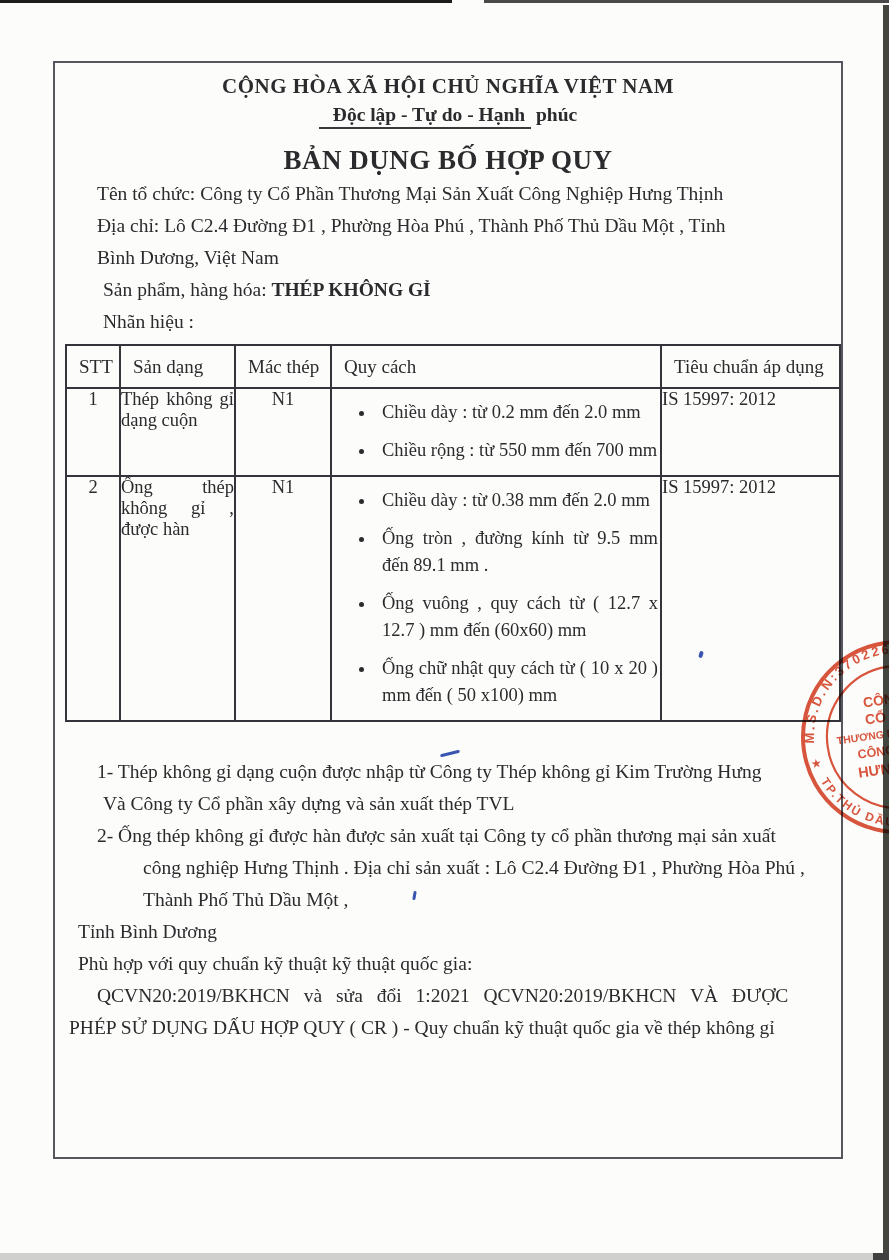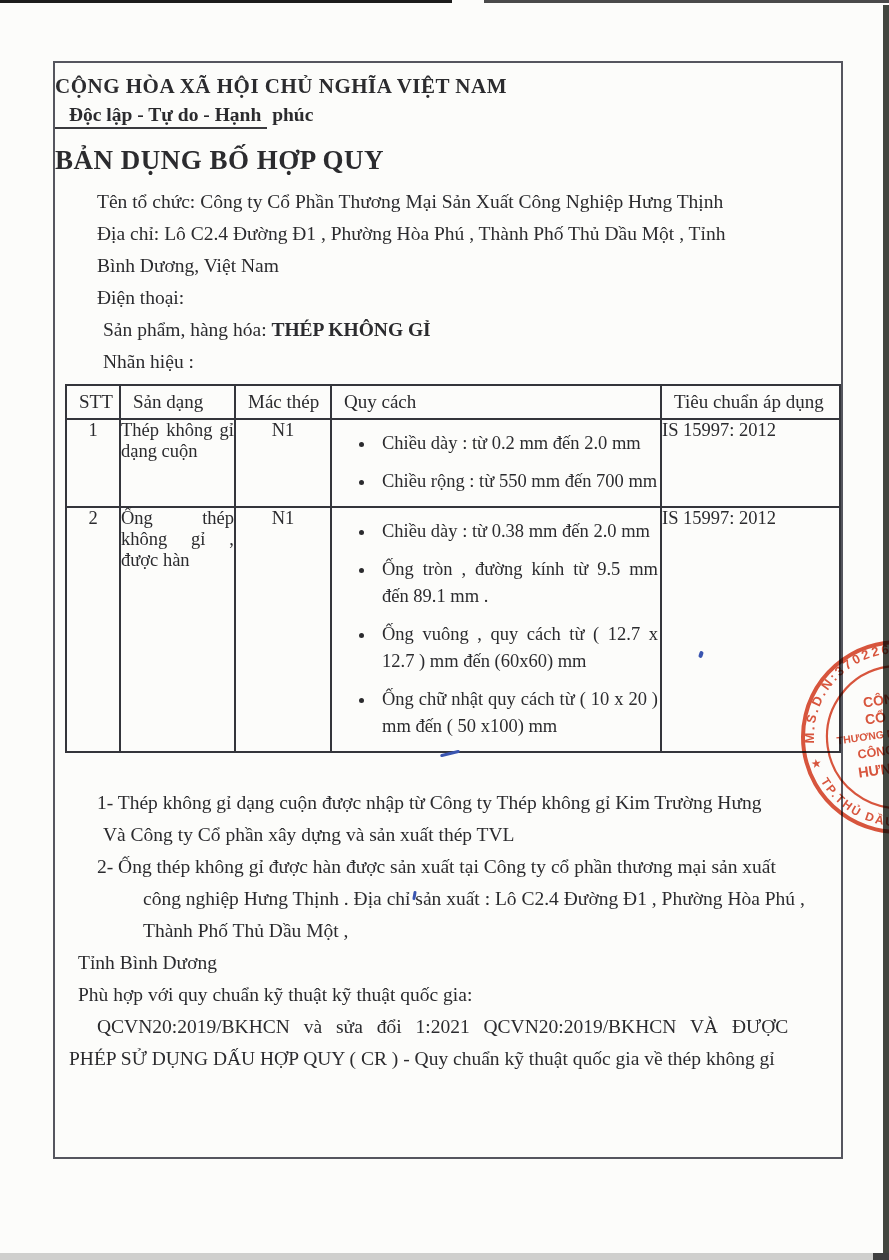--- a/index.html
+++ b/index.html
@@ -14,41 +14,41 @@
   .scan-top2{position:absolute;left:484px;top:0;width:405px;height:3px;background:#4a4a4a;}
   .scan-right{position:absolute;right:0;top:5px;width:6px;height:1248px;background:#42463f;}
   .scan-bottom{position:absolute;left:0;bottom:0;width:889px;height:7px;background:#cfcfcd;}
   .scan-bottom-corner{position:absolute;right:0;bottom:0;width:16px;height:7px;background:#3f3f3f;}
 
   .border-box{
     position:absolute;left:53px;top:61px;width:790px;height:1098px;
     border:2px solid #55565e;box-sizing:border-box;background:transparent;
   }
 
-  .center{text-align:left;}
+  .center{text-align:center;}
   .country{margin-top:11px;font-size:21px;font-weight:bold;letter-spacing:.5px;}
   .motto{margin-top:5px;font-size:19.5px;font-weight:bold;}
   .motto .ul{border-bottom:2px solid #3a3a3e;padding:0 6px 2px 14px;}
   .doc-title{margin-top:19px;font-size:27px;font-weight:bold;letter-spacing:.5px;}
   .doc-number{margin-top:7px;font-size:21px;}
 
-  .info{margin-top:10px;font-size:19.5px;line-height:32px;}
+  .info{margin-top:2px;font-size:19.5px;line-height:32px;}
   .info .ln{padding-left:42px;padding-right:30px;}
   .info .ln.indent2{padding-left:48px;}
   .bold{font-weight:bold;}
 
   table.spec{
     border-collapse:collapse;margin-left:10px;margin-top:6px;
     width:774px;table-layout:fixed;font-size:18.5px;
   }
   table.spec th,table.spec td{
     border:2px solid #34353b;vertical-align:top;padding:0;box-sizing:border-box;
   }
   table.spec th{
-    font-weight:normal;text-align:left;height:34px;vertical-align:middle;
+    font-weight:normal;text-align:left;height:43px;vertical-align:middle;
     padding:2px 4px 2px 12px;font-size:19px;
   }
   th.c-stt, td.c-stt{text-align:center;padding-left:0;}
   td.c-stt{padding-top:12px;}
   td.c-prod{padding:12px 8px 4px 12px;text-align:justify;}
   td.c-grade{text-align:center;padding-top:12px;}
   td.c-std{padding:12px 4px 4px 10px;}
   tr.r1{height:88px;} tr.r2{height:240px;}
   ul.specs{margin:10px 0 0 0;padding:0 2px 0 44px;list-style:disc;}
   ul.specs li{margin-bottom:11px;line-height:27px;text-align:justify;padding-left:6px;}
@@ -88,21 +88,20 @@
 
   <div class="center motto"><span class="ul">Độc lập - Tự do - Hạnh</span><span> phúc</span></div>
 
   <div class="center doc-title">BẢN DỤNG BỐ HỢP QUY</div>
 
 
   <div class="info">
     <div class="ln">Tên tổ chức: Công ty Cổ Phần Thương Mại Sản Xuất Công Nghiệp Hưng Thịnh</div>
     <div class="ln">Địa chỉ: Lô C2.4 Đường Đ1 , Phường Hòa Phú , Thành Phố Thủ Dầu Một , Tỉnh</div>
     <div class="ln">Bình Dương, Việt Nam</div>
-    <div class="ln">Điện thoại:</div>
     <div class="ln indent2"><span>Sản phẩm, hàng hóa: </span><span class="bold">THÉP KHÔNG GỈ</span></div>
     <div class="ln indent2">Nhãn hiệu :</div>
   </div>
 
   <table class="spec">
     <colgroup>
       <col style="width:54px">
         <col style="width:115px">
         <col style="width:96px">
         <col style="width:330px">

